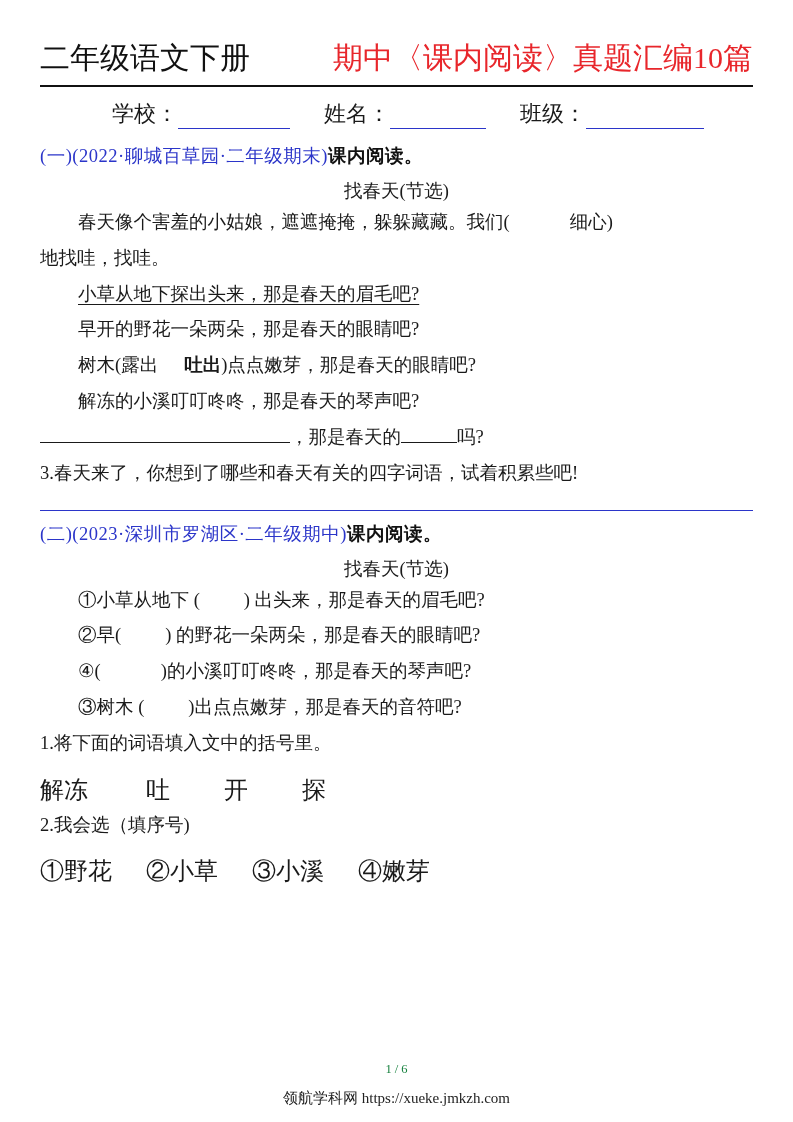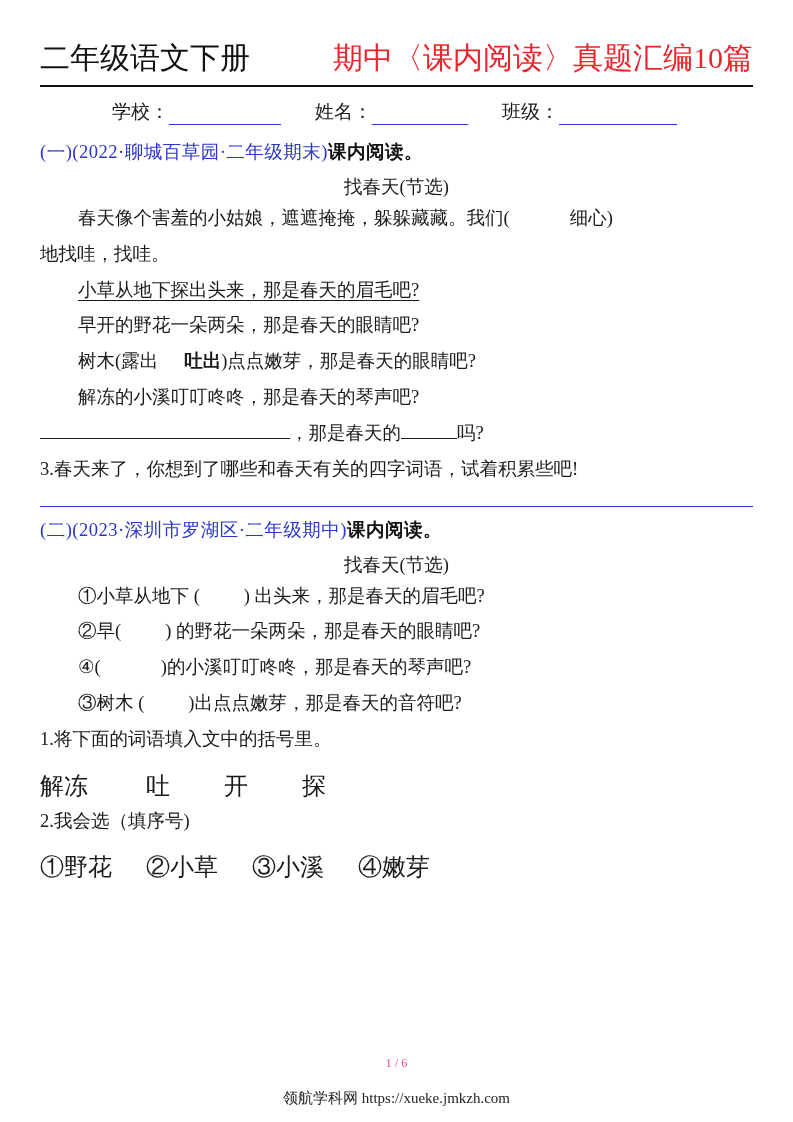--- a/index.html
+++ b/index.html
@@ -40,21 +40,21 @@
     border: 0;
     border-top: 2px solid #111111;
     margin: 6px 0 0 0;
   }
 
   
   .info-line {
     display: flex;
     align-items: center;
     gap: 0px;
-    font-size: 19px;
+    font-size: 22px;
     margin-top: 12px;
     padding-left: 72px;
   }
   .info-item {
     display: flex;
     align-items: flex-end;
   }
   .info-label { white-space: nowrap; }
   .blank-line {
     display: inline-block;
@@ -146,22 +146,22 @@
     position: absolute;
     left: 0;
     right: 0;
     bottom: 14px;
     text-align: center;
     font-size: 13px;
     color: #333;
   }
   .pageno {
     font-size: 12.5px;
-    color: #ec4899;
-    margin-bottom: 18px;
+    color: #15803d;
+    margin-bottom: 12px;
   }
   .site {
     font-size: 15px;
     color: #222;
   }
 </style>
 </head>
 <body>
 
 <div class="page">

